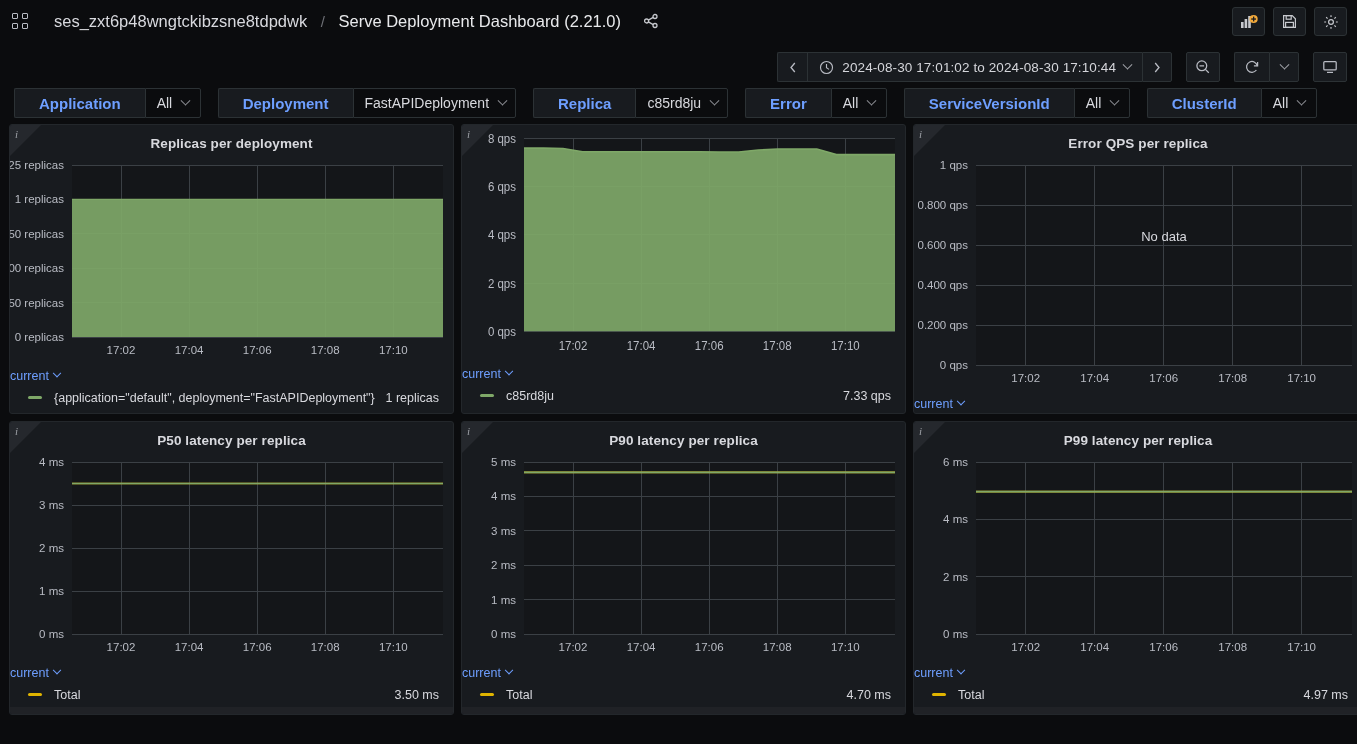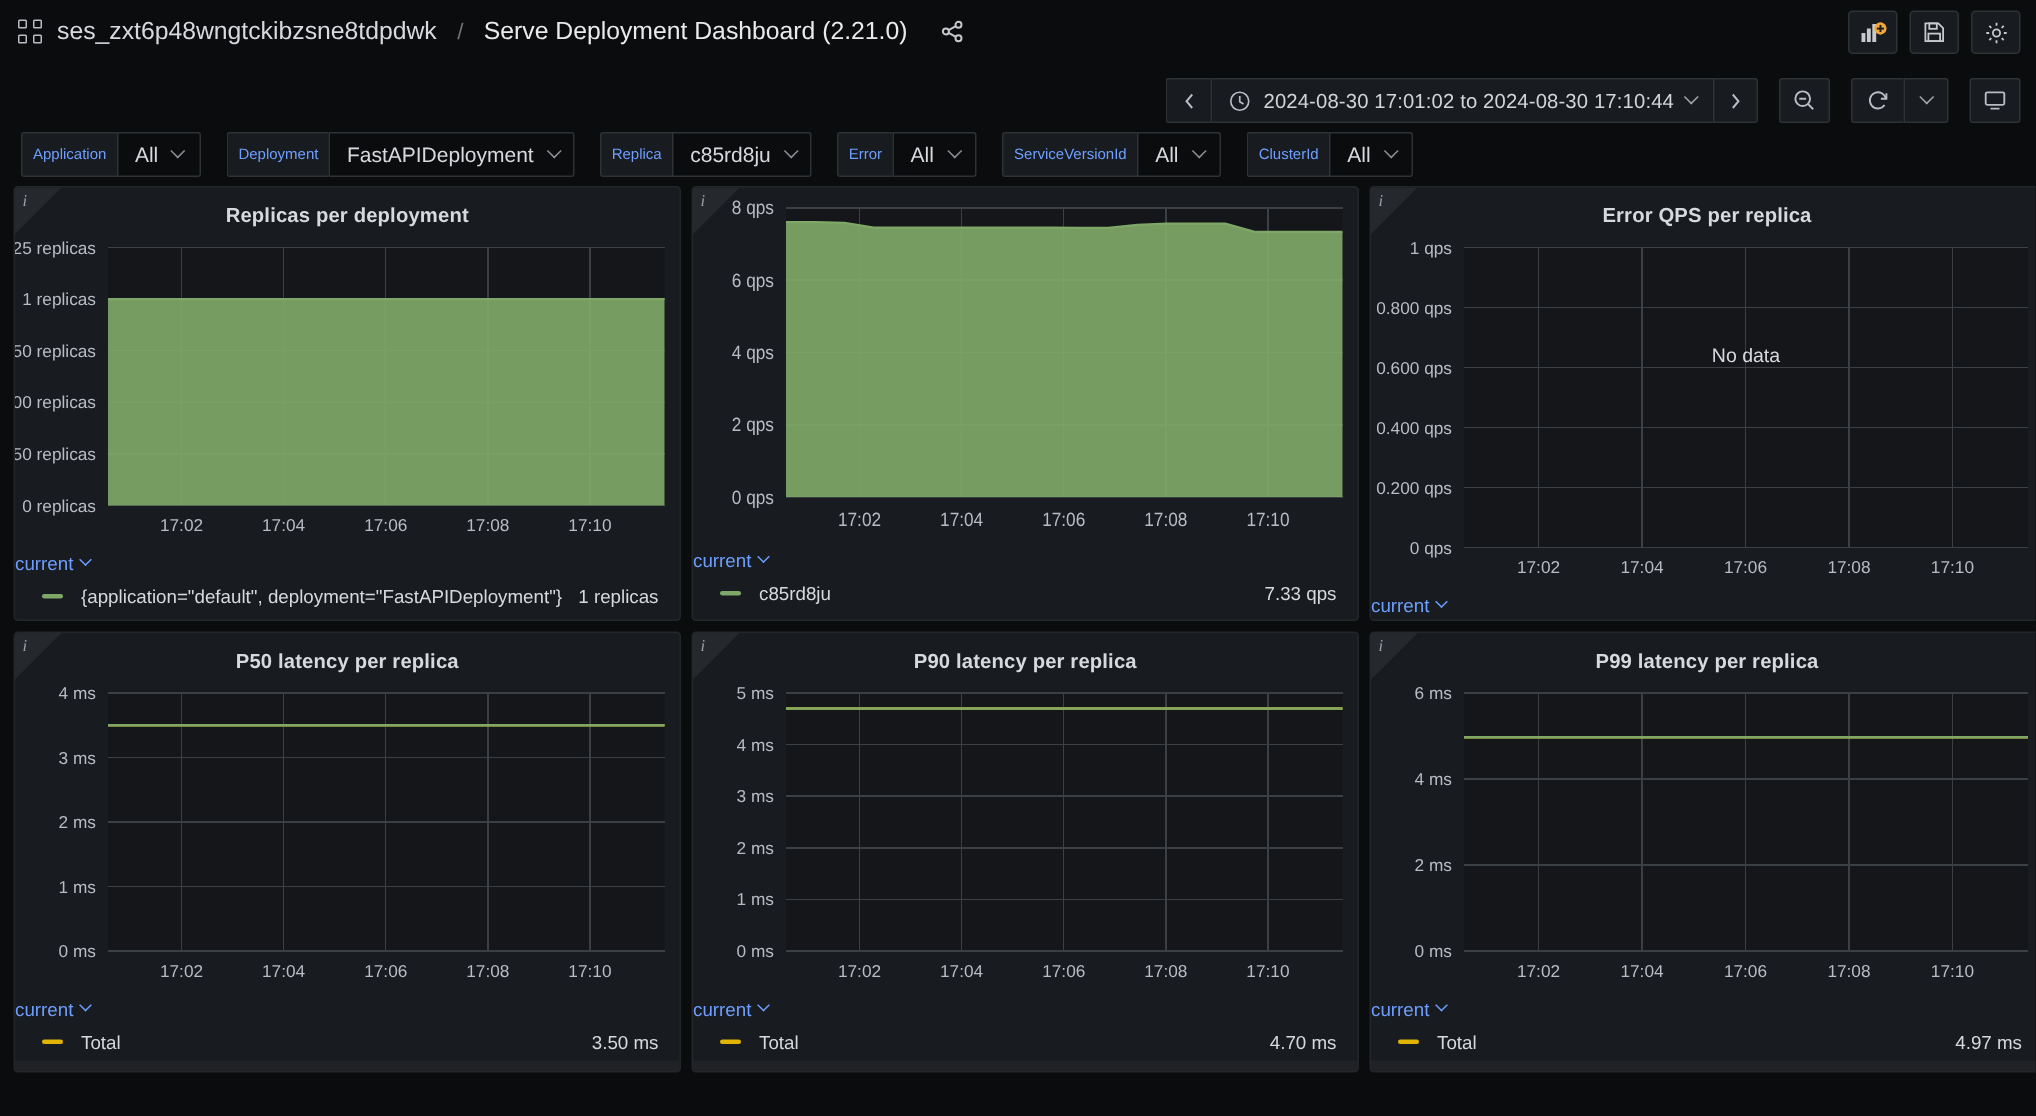--- a/index.html
+++ b/index.html
@@ -23,21 +23,21 @@
   .grid-icon i {
     position: absolute; width: 6px; height: 6px;
     border: 1.3px solid #b9bcc4; border-radius: 1px;
   }
   .grid-icon i:nth-child(1){ left:0; top:0; }
   .grid-icon i:nth-child(2){ right:0; top:0; }
   .grid-icon i:nth-child(3){ left:0; bottom:0; }
   .grid-icon i:nth-child(4){ right:0; bottom:0; }
 
   .crumb {
-    font-size: 16.5px; color: #d8d9de; margin-left: 10px; white-space: nowrap;
+    font-size: 16.5px; color: #d8d9de; margin-left: 26px; white-space: nowrap;
   }
   .crumb-sep { color: #6e7076; margin: 0 9px; font-size: 15px; }
   .crumb-title { color: #e9eaec; }
 
   .share-btn {
     margin-left: 16px; width: 28px; height: 26px;
     display: flex; align-items: center; justify-content: center;
     border-radius: 3px;
   }
   .nav-right { position: absolute; right: 10px; top: 7px; display: flex; gap: 8px; }
@@ -72,24 +72,24 @@
   .chev { display:inline-block; width:7px; height:7px; border-right:1.4px solid #a3a5ab;
           border-bottom:1.4px solid #a3a5ab; transform: rotate(45deg) translate(-2px,-2px);}
 
   
   .varbar {
     height: 42px; display: flex; align-items: center;
     padding: 0 0 0 14px; gap: 0;
   }
   .varwrap { display: flex; align-items: stretch; margin-right: 17px; height: 30px; }
   .varlabel {
-    display: flex; align-items: center; padding: 0 7px;
+    display: flex; align-items: center; padding: 0 24px;
     background: #181b1f; border: 1px solid #2c3235; border-right: none;
     border-radius: 2px 0 0 2px;
-    color: #6e9fff; font-size: 10px; font-weight: 400; white-space: nowrap;
+    color: #6e9fff; font-size: 15px; font-weight: 700; white-space: nowrap;
   }
   .varvalue {
     display: flex; align-items: center; gap: 10px; padding: 0 9px 0 11px;
     background: #0b0c0e; border: 1px solid #2c3235;
     border-radius: 0 2px 2px 0;
     color: #d8d9de; font-size: 14px; white-space: nowrap;
     min-width: 56px;
   }
   .varvalue .chev { transform: rotate(45deg) translate(-2px,-2px); opacity:.85; }
 

